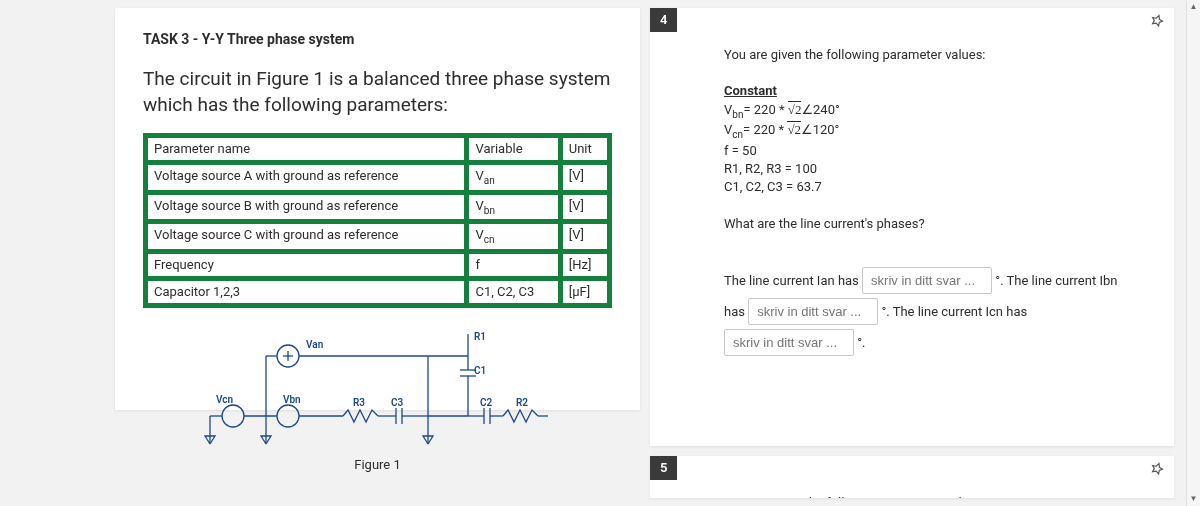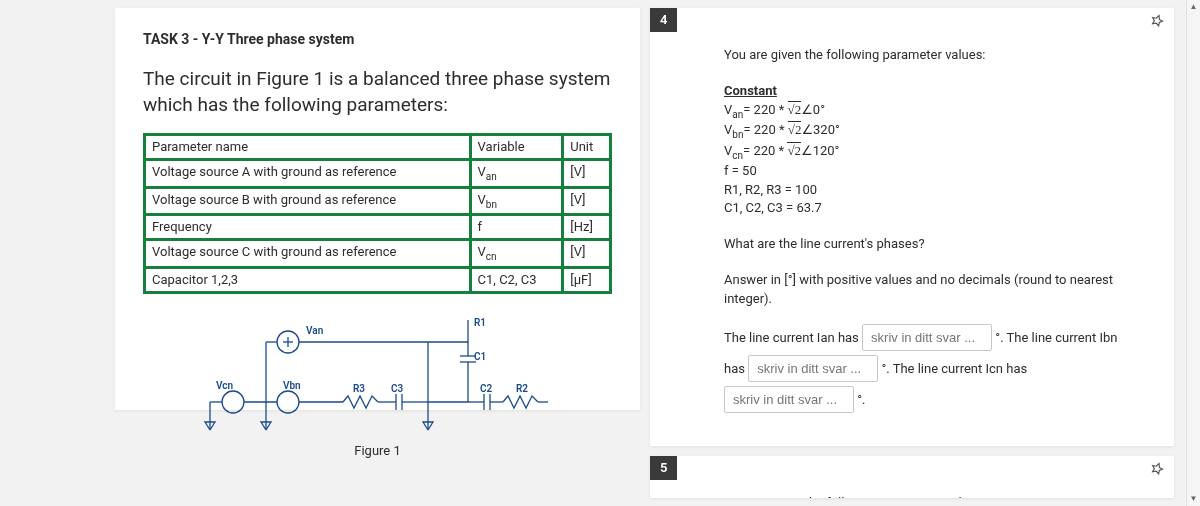--- a/index.html
+++ b/index.html
@@ -50,21 +50,21 @@
   }
   .task-title { font-weight: 700; font-size: 14px; margin-bottom: 16px; }
   .task-desc { font-size: 19px; margin-bottom: 14px; }
   table.params {
     border-collapse: collapse;
     width: 100%;
     font-size: 13px;
     margin-bottom: 18px;
   }
   table.params td, table.params th {
-    border: 3px solid #15803d;
+    border: 5px solid #15803d;
     padding: 2px 6px;
     text-align: left;
     vertical-align: top;
   }
   .figure {
     margin: 6px auto 0 auto;
     text-align: center;
   }
   .figure svg { display:block; margin:0 auto; }
   .figure-label { font-weight:400; font-size:13px; }
@@ -134,28 +134,28 @@
         <td>Voltage source A with ground as reference</td>
         <td>V<sub>an</sub></td>
         <td>[V]</td>
       </tr>
       <tr>
         <td>Voltage source B with ground as reference</td>
         <td>V<sub>bn</sub></td>
         <td>[V]</td>
       </tr>
       <tr>
+        <td>Voltage source C with ground as reference</td>
+        <td>V<sub>cn</sub></td>
+        <td>[V]</td>
+      </tr>
+      <tr>
         <td>Frequency</td>
         <td>f</td>
         <td>[Hz]</td>
-      </tr>
-      <tr>
-        <td>Voltage source C with ground as reference</td>
-        <td>V<sub>cn</sub></td>
-        <td>[V]</td>
       </tr>
       <tr>
         <td>Capacitor 1,2,3</td>
         <td>C1, C2, C3</td>
         <td>[µF]</td>
       </tr>
     </tbody>
       </table>
 
     <div class="figure">
@@ -226,30 +226,28 @@
       <div class="qnum">4</div>
       <div class="pin">
         <svg width="14" height="14" viewBox="0 0 24 24" fill="none" stroke="#555" stroke-width="2">
             <path d="M12 2l3 6 6 1-4.5 4 1 6-5.5-3-5.5 3 1-6L3 9l6-1z" transform="rotate(20 12 12)"></path>
           </svg>
       </div>
       <div class="card-body">
         <div>You are given the following parameter values:</div>
         <br>
         <div class="constant-h">Constant</div>
-        <div><span>V</span><sub>an</sub><span>= 220 * </span><span class="sqrt" style="border-top:1px solid #2d2d2d;">√2</span><span>∠0°</span></div>
-        <div><span>V</span><sub>bn</sub><span>= 220 * </span><span class="sqrt" style="border-top:1px solid #2d2d2d;">√2</span><span>∠320°</span></div>
+        <div><span>V</span><sub>bn</sub><span>= 220 * </span><span class="sqrt" style="border-top:1px solid #2d2d2d;">√2</span><span>∠240°</span></div>
         <div><span>V</span><sub>cn</sub><span>= 220 * </span><span class="sqrt" style="border-top:1px solid #2d2d2d;">√2</span><span>∠120°</span></div>
         <div>f = 50</div>
         <div>R1, R2, R3 = 100</div>
         <div>C1, C2, C3 = 63.7</div>
         <br>
         <div><span>What are the </span><span class="bold">line current's phases</span><span>?</span></div>
         <br>
-        <div><span>Answer in [°] with </span><span class="bold">positive values</span><span> and no decimals (round to nearest integer).</span></div>
 
         <div class="answer-line">
           <span>The line current Ian has </span><input class="ans" placeholder="skriv in ditt svar ..." style=""><span> °. The line current Ibn </span><br>
           <span>has </span><input class="ans" placeholder="skriv in ditt svar ..." style=""><span> °. The line current Icn has </span><br>
           <input class="ans" placeholder="skriv in ditt svar ..." style=""><span> °.</span>
         </div>
       </div>
     </div>
 
     <div class="card card5" style="height:42px; overflow:hidden;">

